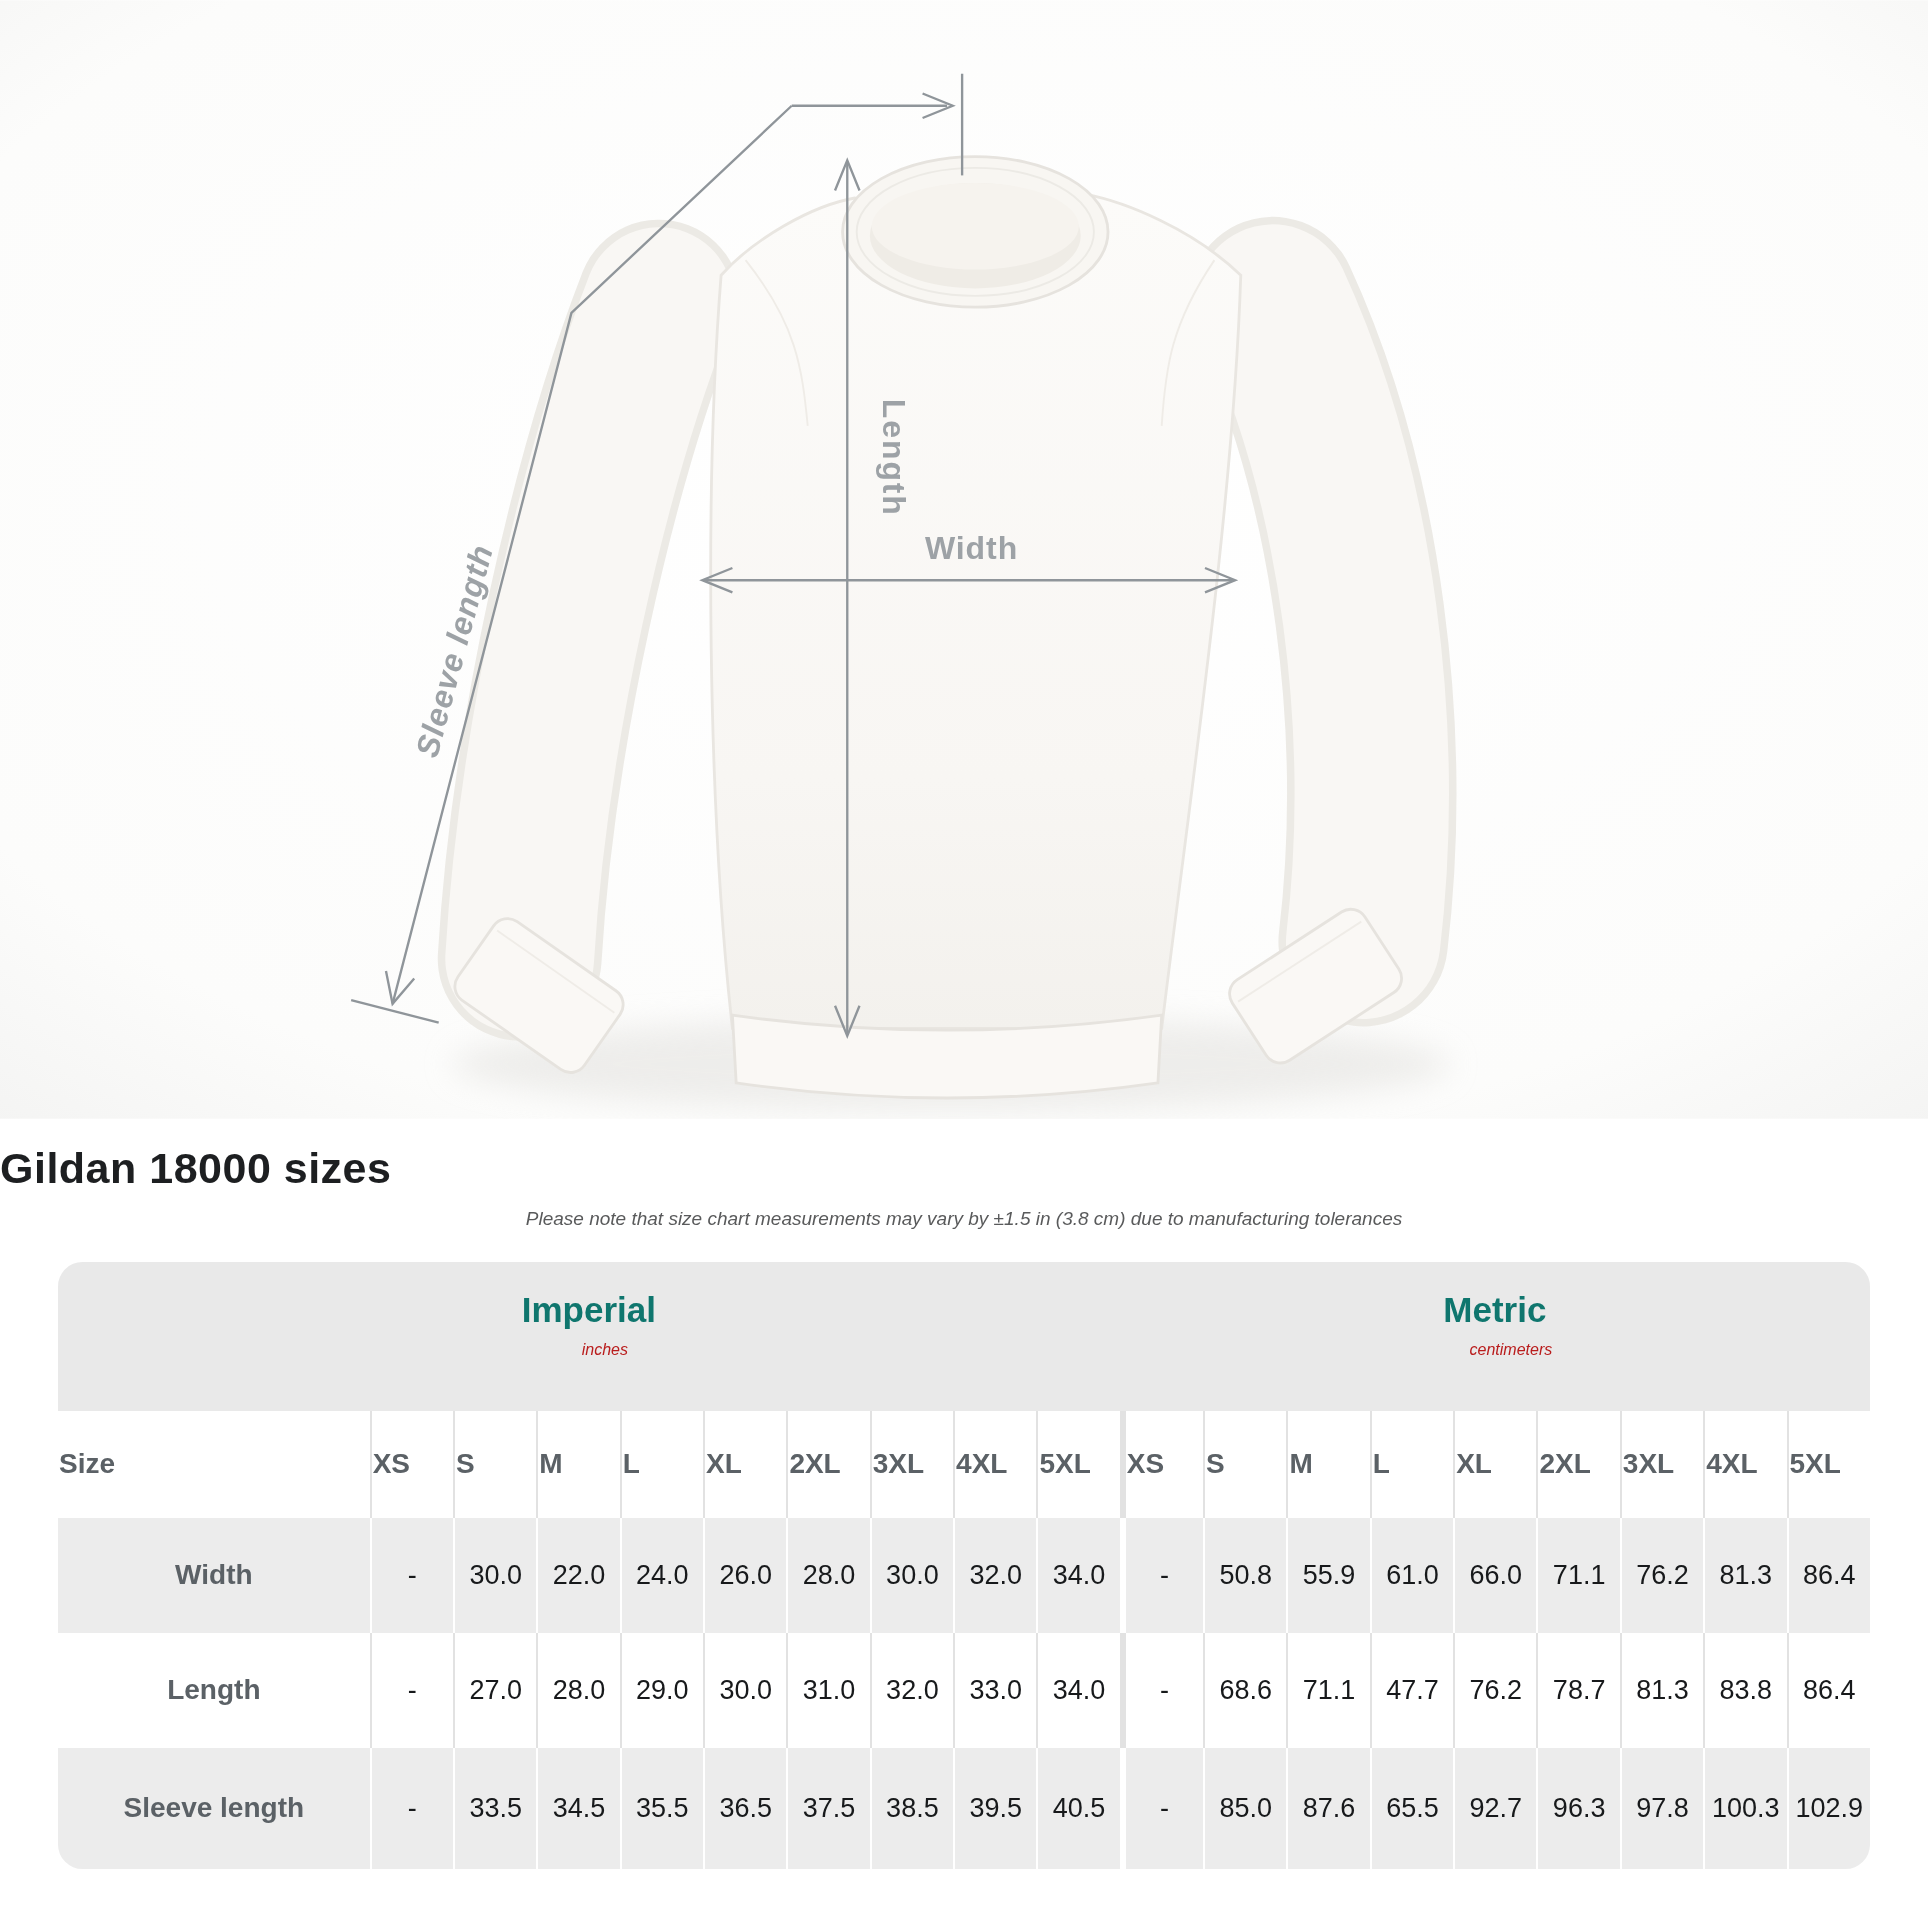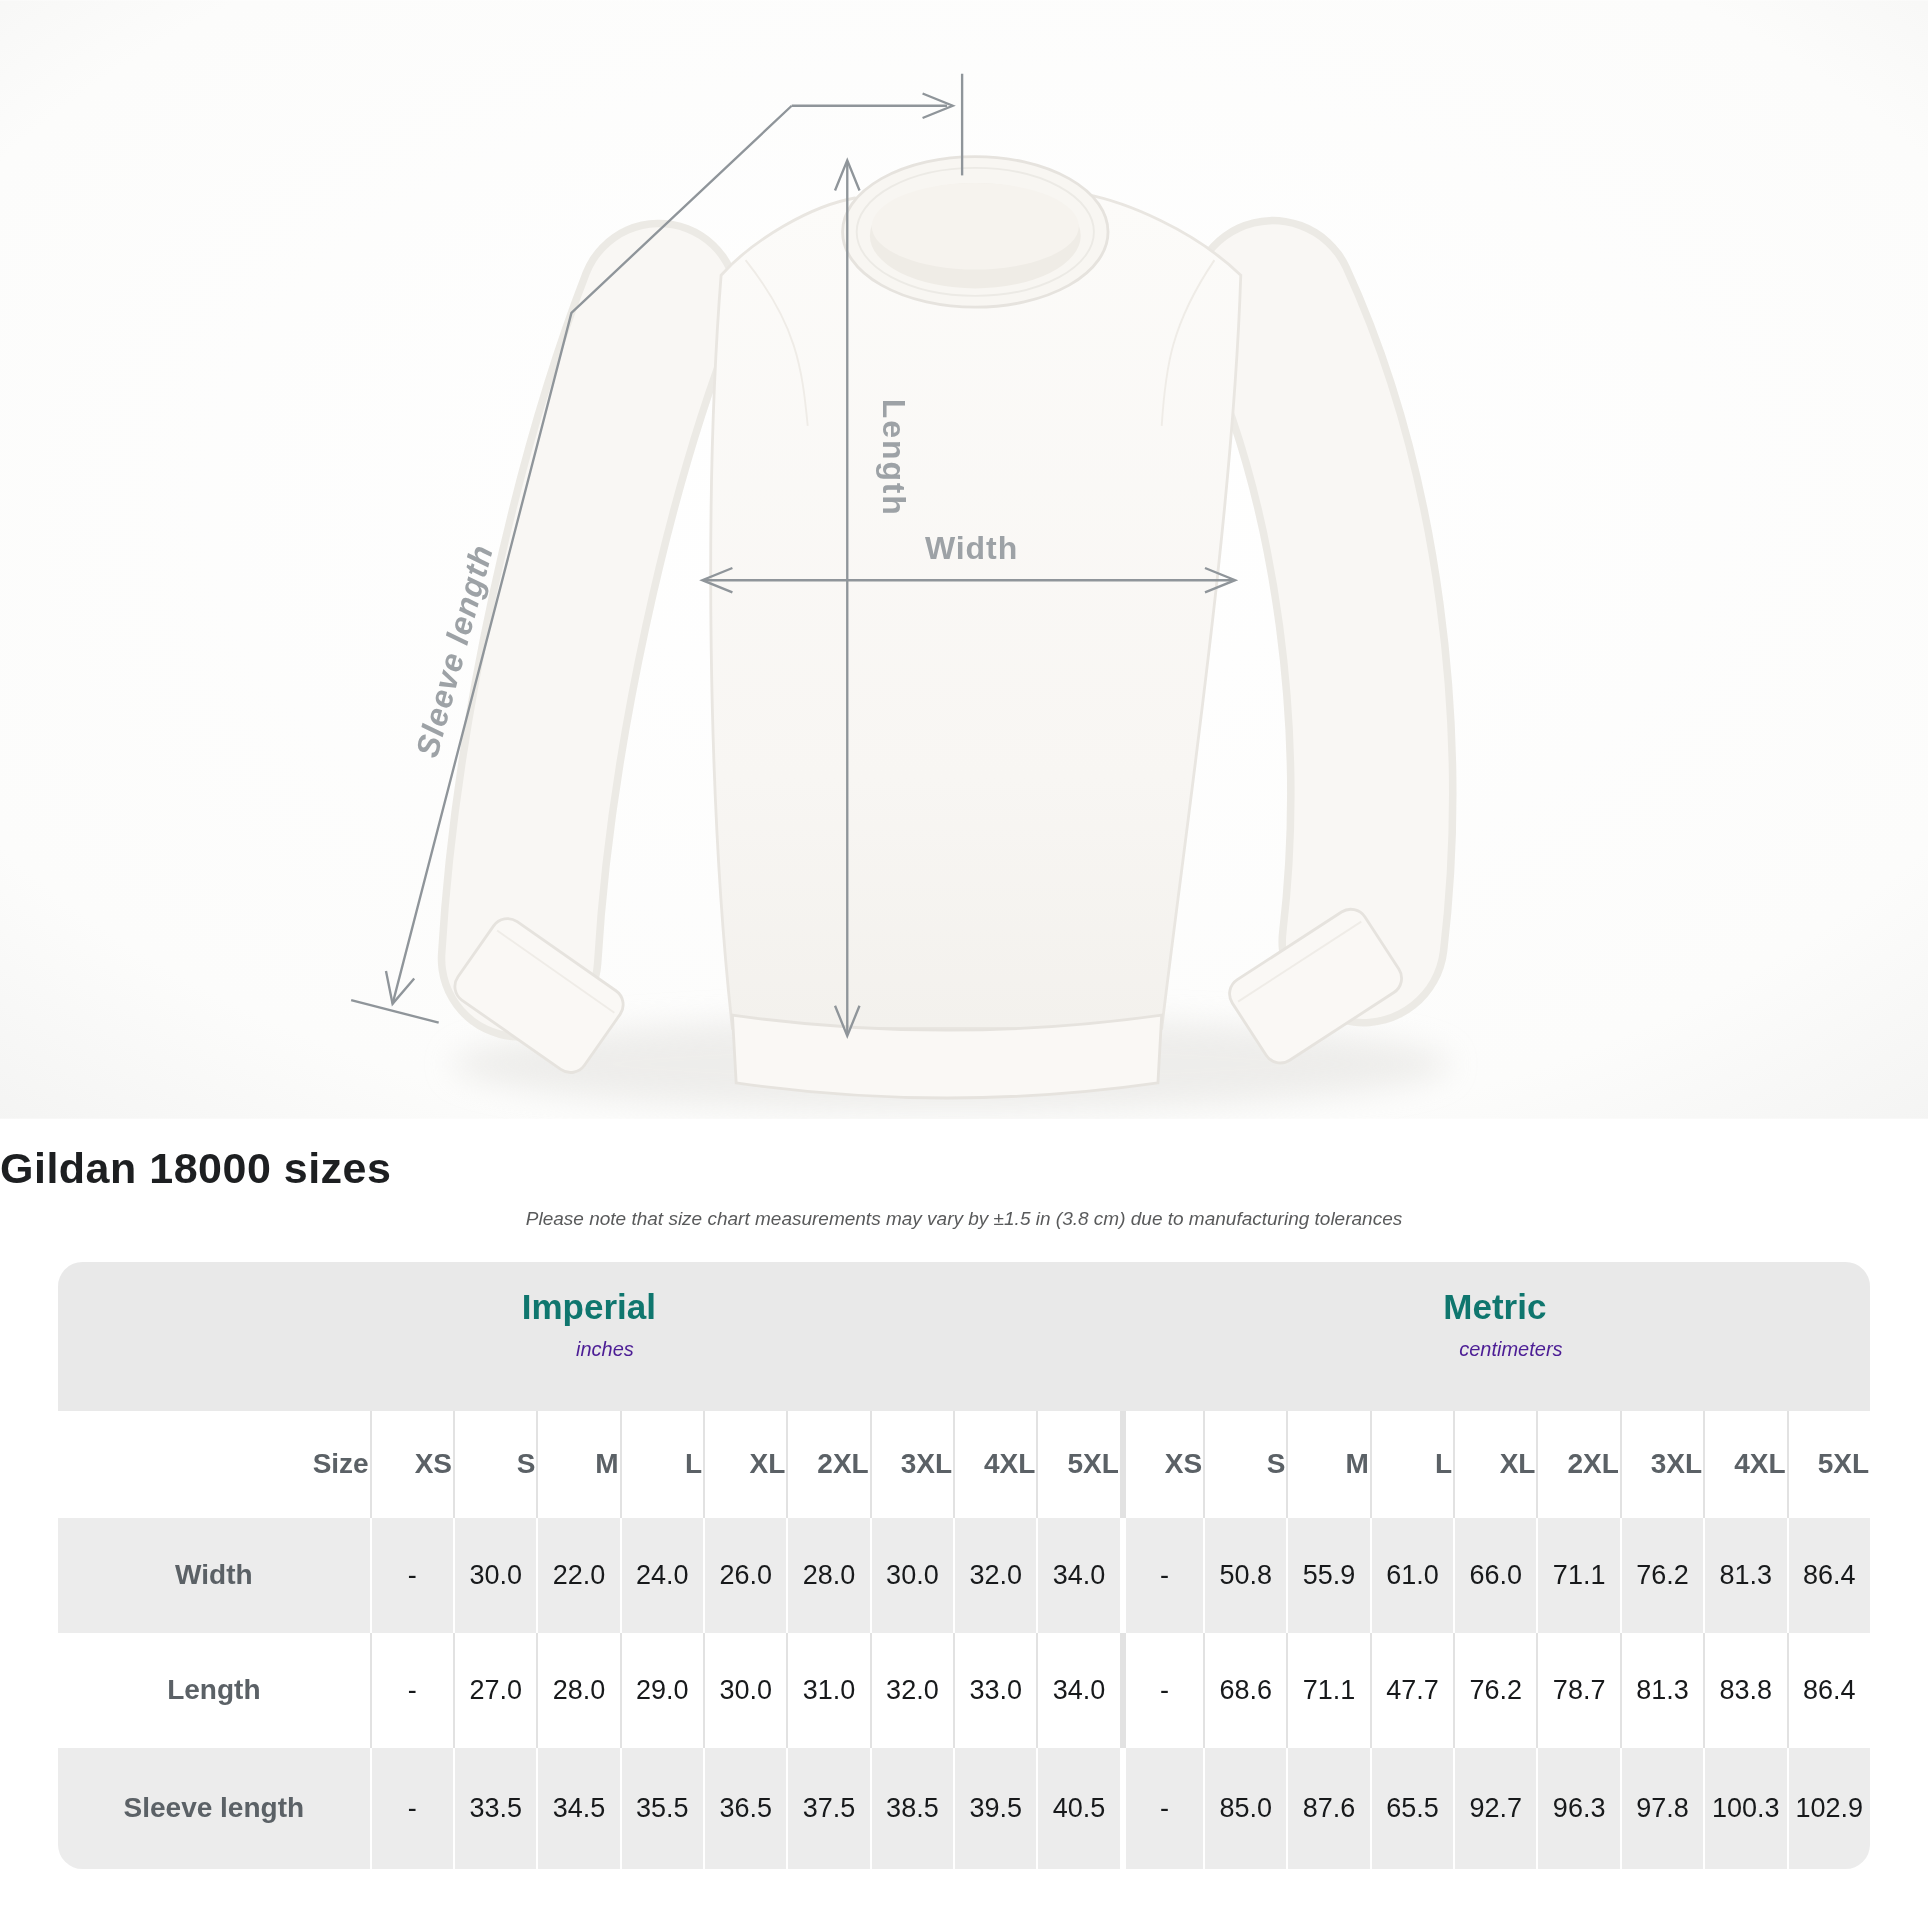--- a/index.html
+++ b/index.html
@@ -38,24 +38,24 @@
     border-collapse:separate;
     border-spacing:0;
     table-layout:fixed;
   }
   tr.band{background:#e9e9e9;height:149px;}
   tr.band td{text-align:center;vertical-align:middle;padding-bottom:24.5px;}
   .band-name{
     font-size:35px;font-weight:700;color:#0f766e;
   }
   .band-unit{
-    margin-top:11.3px;font-size:20px;font-style:italic;color:#4c1d95;font-weight:400;padding-left:32px;
+    margin-top:11.3px;font-size:16px;font-style:italic;color:#b91c1c;font-weight:400;padding-left:32px;
   }
   tr.cols{background:#ffffff;height:107px;}
-  tr.cols th{font-size:28px;font-weight:700;color:#5b6166;text-align:right;vertical-align:middle;}
+  tr.cols th{font-size:28px;font-weight:700;color:#5b6166;text-align:left;vertical-align:middle;}
   tr.drow{height:115px;}
   tr.drow.last{height:121px;}
   tr.shade{background:#ececec;}
   tr.light{background:#ffffff;}
   th.rlabel{font-size:28px;font-weight:700;color:#5b6166;text-align:center;vertical-align:middle;}
   td.val{font-size:27px;font-weight:400;color:#17191b;text-align:center;vertical-align:middle;}
   
   tr.light .sep, tr.cols .sep{border-left:2.8px solid #e2e2e2;}
   tr.shade .sep{border-left:2.8px solid #ffffff;}
   tr.light .sep.wide, tr.cols .sep.wide{border-left-width:6.6px;}

